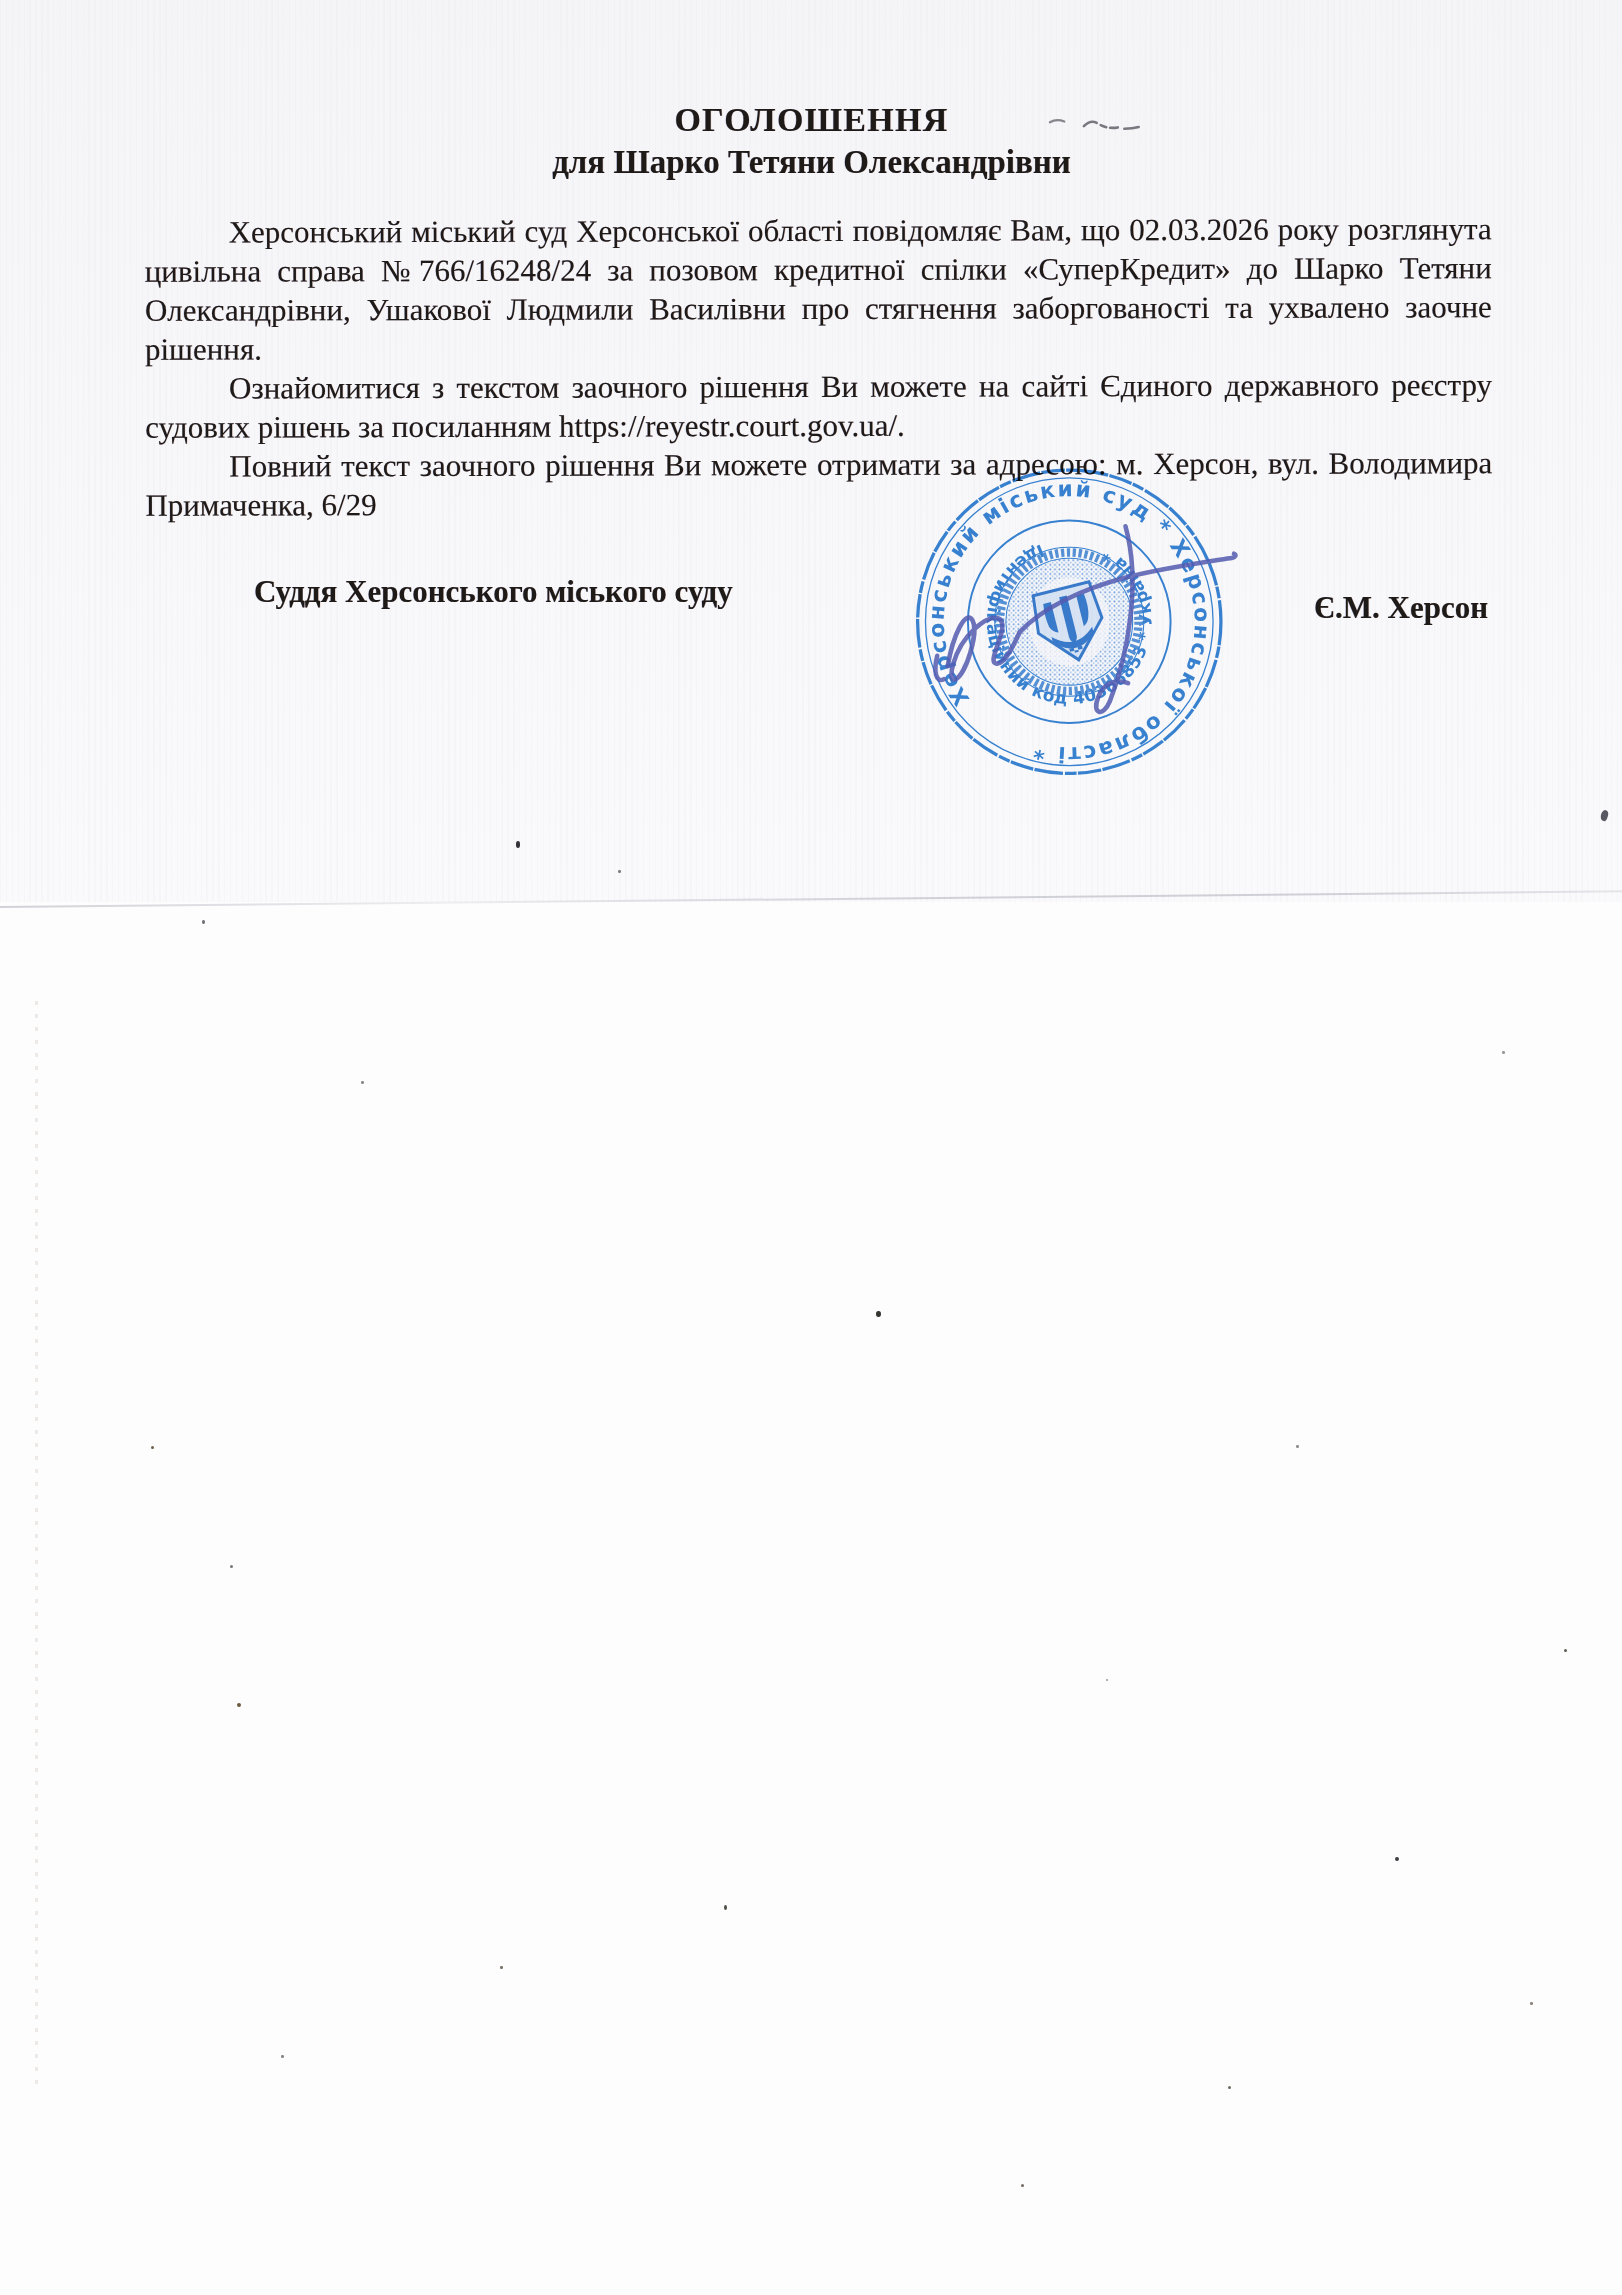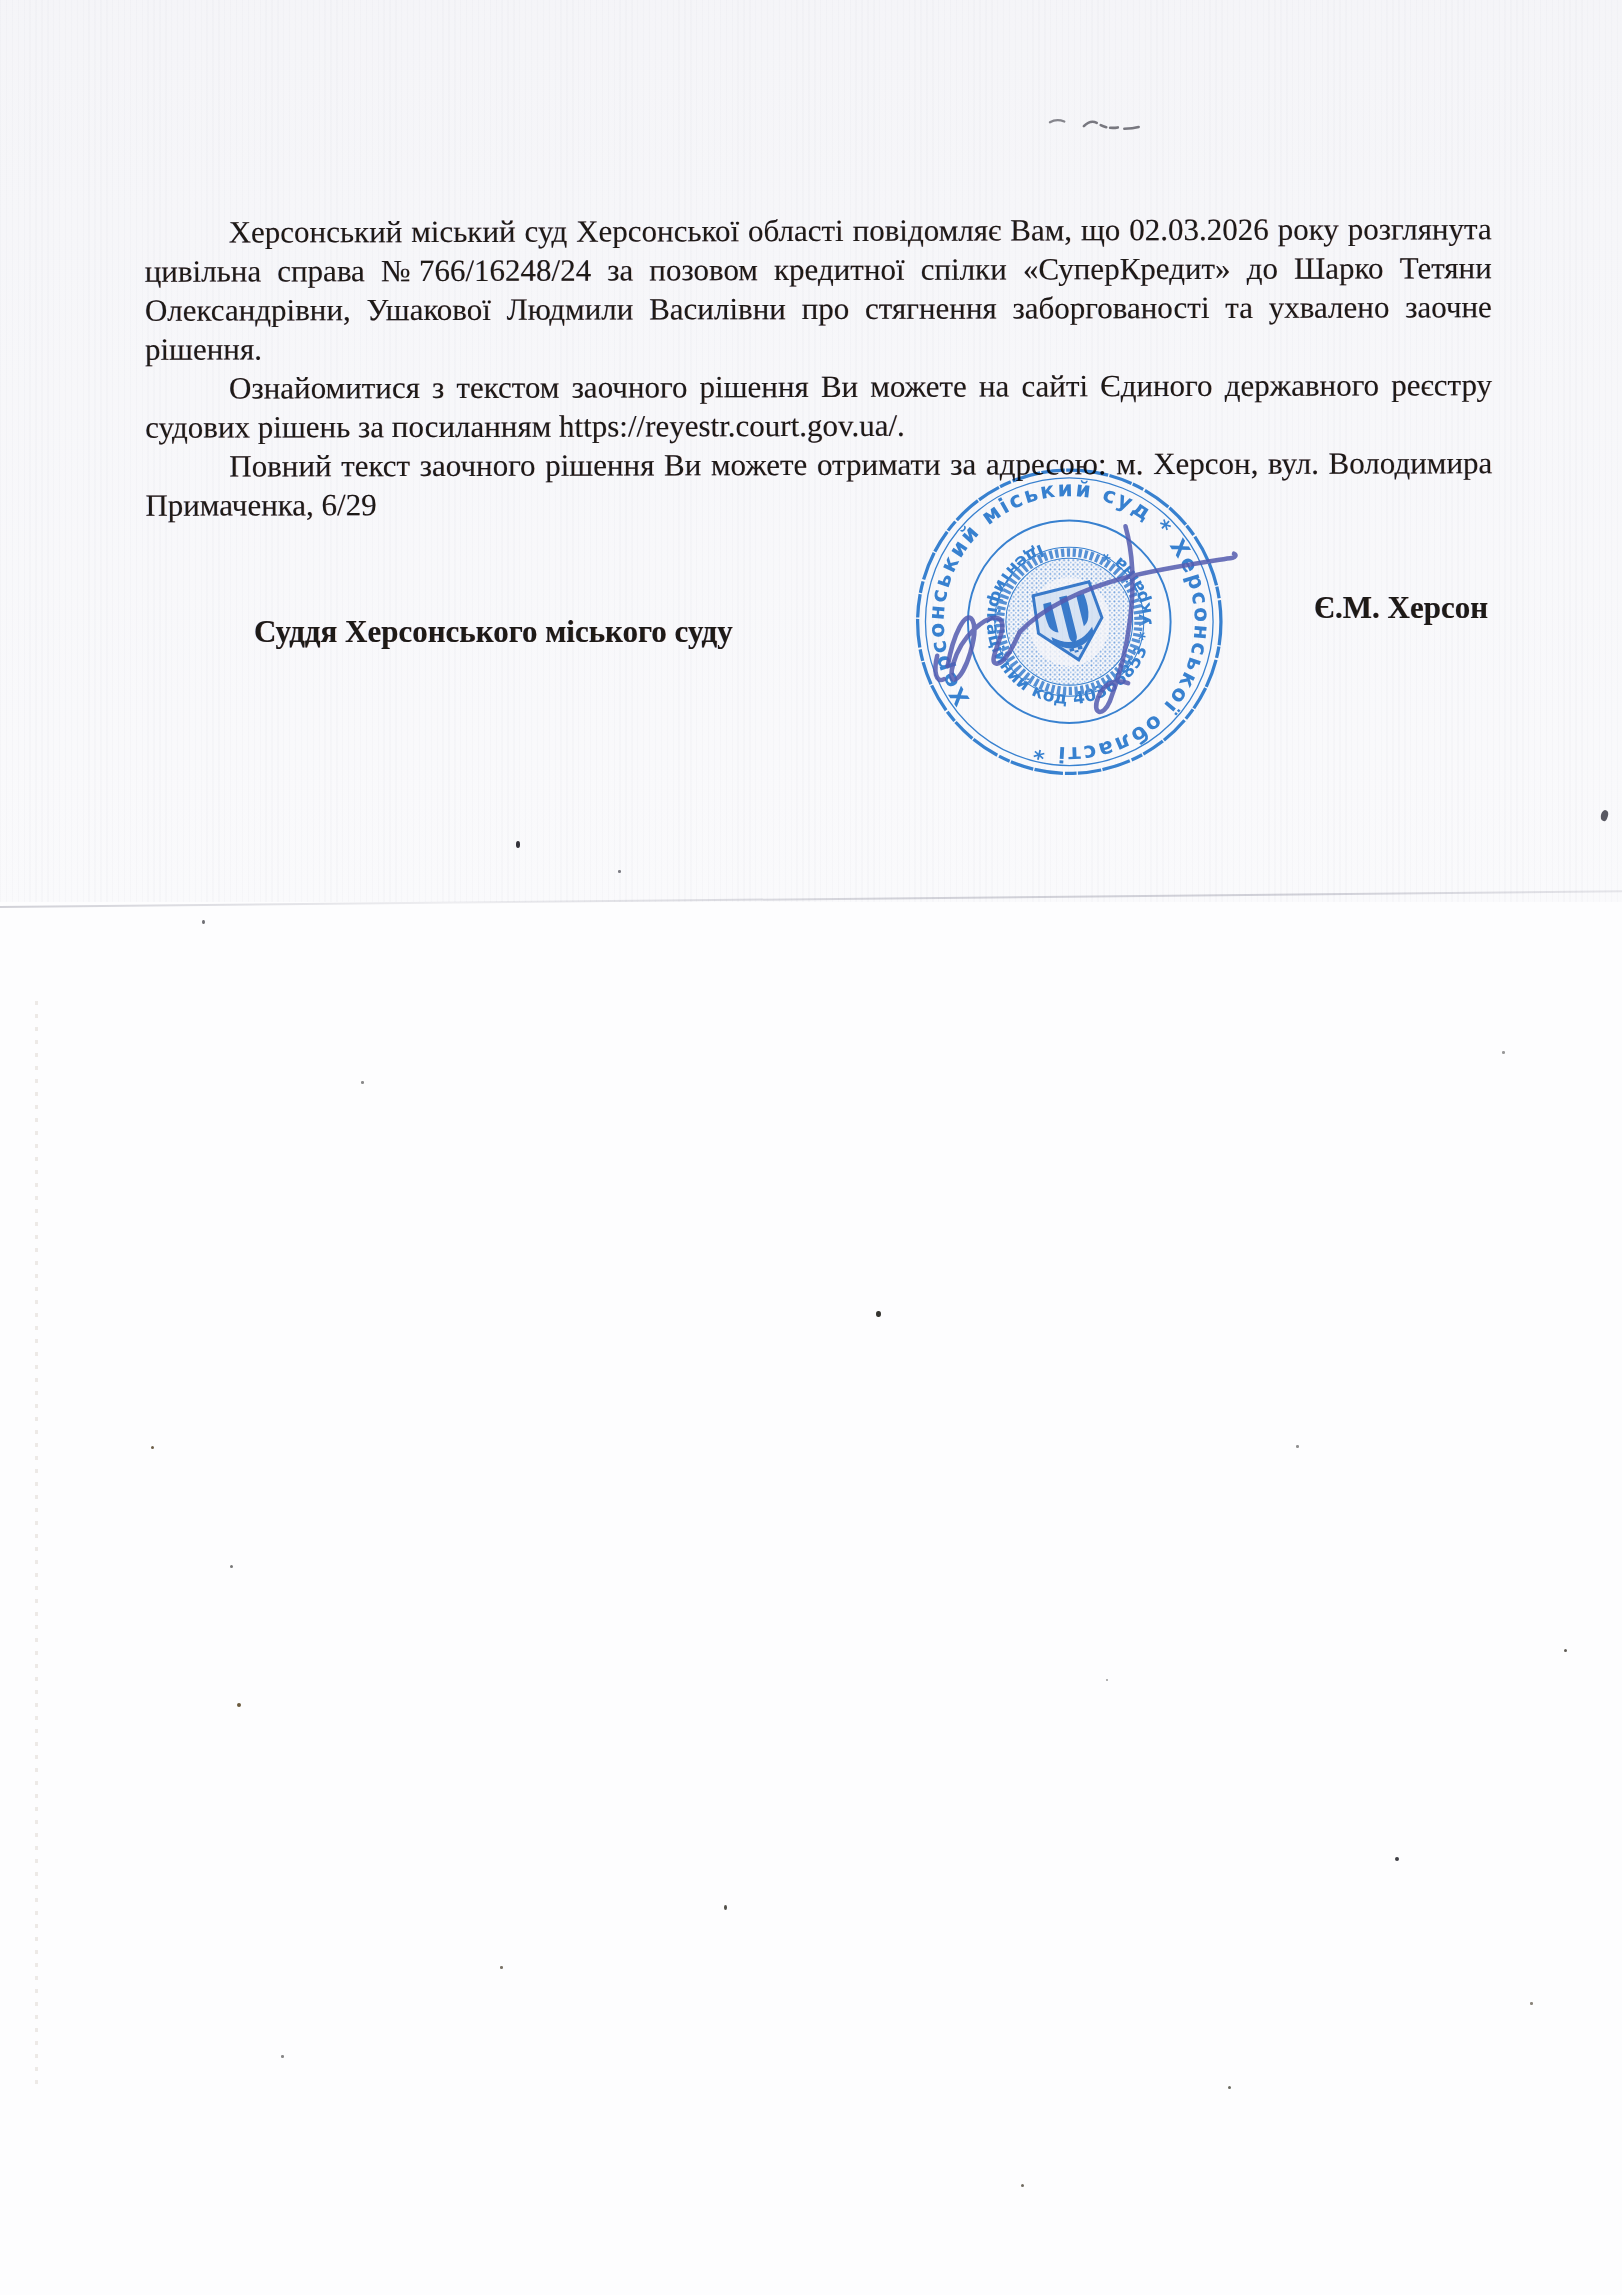--- a/index.html
+++ b/index.html
@@ -31,21 +31,21 @@
     position:absolute;left:145px;top:211px;width:1347px;
     font-size:31px;line-height:39px;
     transform:rotate(-0.15deg);
   }
   .content p{
     margin:0;text-indent:84px;
     text-align:justify;
   }
   .sign-block{
     position:absolute;left:254px;top:571px;
-    font-size:31px;font-weight:bold;line-height:41px;margin-top:40px;
+    font-size:31px;font-weight:bold;line-height:41px;
   }
   .judge-name{
     position:absolute;left:1314px;top:590px;
     font-size:31px;font-weight:bold;
   }
   .stamp-svg{
     position:absolute;left:898px;top:458px;width:353px;height:334px;
     mix-blend-mode:multiply;opacity:0.95;
   }
   .pen-flick{position:absolute;left:1046px;top:109px;width:111px;height:29px;opacity:0.8;}
@@ -69,20 +69,24 @@
   }
   .speck{position:absolute;border-radius:50%;}
 </style>
 </head>
 <body>
 
 <div class="page">
 
   <div class="doc-area"></div>
 
+  <div class="title-block print">
+    <div class="title-line1">ОГОЛОШЕННЯ</div>
+    <div class="title-line2">для Шарко Тетяни Олександрівни</div>
+  </div>
 
   <svg class="pen-flick" viewBox="0 0 170 44">
     <path d="M6,20 c9,-5 17,-3 22,-1" stroke="#6a6a72" stroke-width="3.5" fill="none" stroke-linecap="round"></path>
     <path d="M58,26 c9,-9 16,-8 23,-3 c8,5 19,7 29,5 m10,2 c9,0 17,-1 23,-3" stroke="#595962" stroke-width="4" fill="none" stroke-linecap="round" stroke-dasharray="22 7 9 6"></path>
   </svg>
 
   <div class="content print">
     <p>Херсонський міський суд Херсонської області повідомляє Вам, що 02.03.2026 року розглянута цивільна справа №766/16248/24 за позовом кредитної спілки «СуперКредит» до Шарко Тетяни Олександрівни, Ушакової Людмили Василівни про стягнення заборгованості та ухвалено заочне рішення.</p>
     <p>Ознайомитися з текстом заочного рішення Ви можете на сайті Єдиного державного реєстру судових рішень за посиланням https://reyestr.court.gov.ua/.</p>
     <p>Повний текст заочного рішення Ви можете отримати за адресою: м. Херсон, вул. Володимира Примаченка, 6/29</p>

